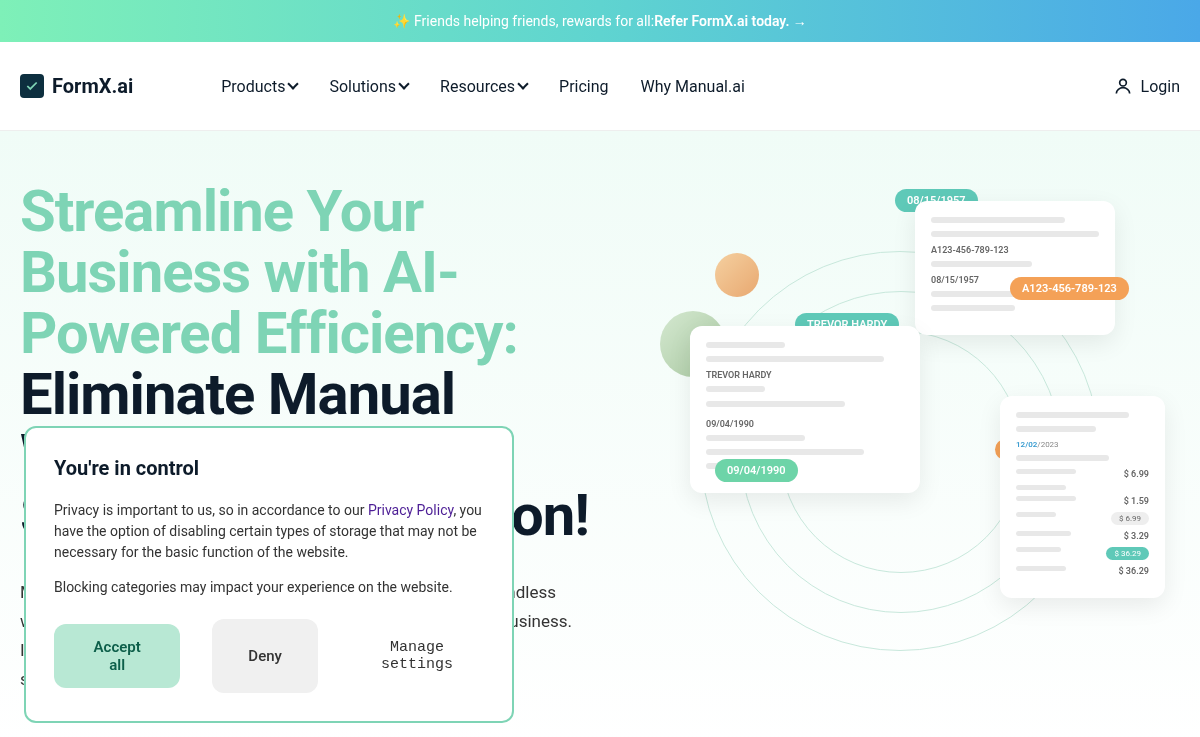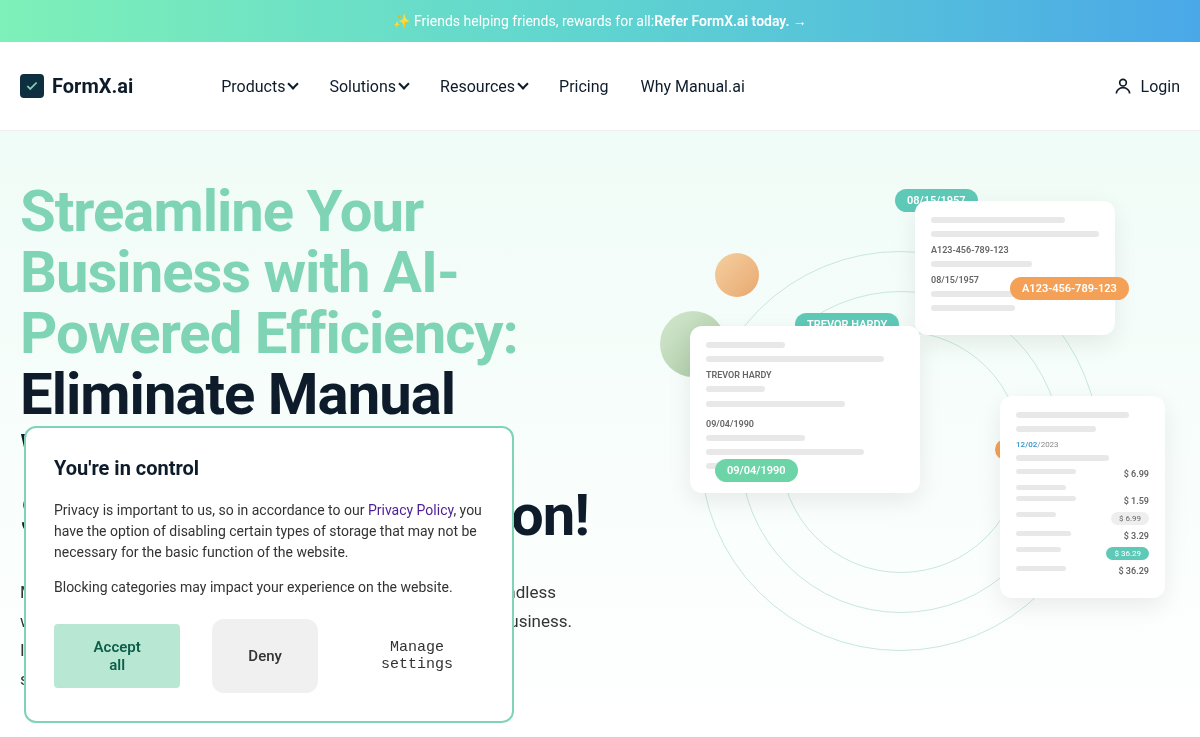--- a/index.html
+++ b/index.html
@@ -56,21 +56,21 @@
 .price-row .price { font-size: 9px; color: #666; font-weight: 600; }
 .price-pill { display: inline-block; background: #eee; padding: 2px 8px; border-radius: 8px; font-size: 8px; color: #666; }
 .price-pill.active { background: #5fc9b8; color: #fff; }
 
 .cookie-modal { position: absolute; left: 24px; bottom: 14px; width: 490px; background: #fff; border: 2px solid #7ed4b5; border-radius: 12px; padding: 28px; }
 .cookie-title { font-size: 20px; font-weight: 700; color: #0d1b2a; margin-bottom: 20px; }
 .cookie-text { font-size: 14px; line-height: 1.5; color: #333; margin-bottom: 16px; }
 .cookie-text a { color: #4c1d95; text-decoration: none; }
 .cookie-text2 { font-size: 14px; color: #333; margin-bottom: 24px; }
 .cookie-buttons { display: flex; gap: 32px; align-items: center; }
-.btn-accept { background: #b8e8d4; color: #0d5f4a; padding: 14px 30px; border-radius: 4px; font-weight: 600; font-size: 15px; border: none; cursor: pointer; }
+.btn-accept { background: #b8e8d4; color: #0d5f4a; padding: 14px 30px; border-radius: 12px; font-weight: 600; font-size: 15px; border: none; cursor: pointer; }
 .btn-deny { background: #f0f0f0; color: #333; padding: 28px 36px; border-radius: 12px; font-weight: 500; font-size: 15px; border: none; cursor: pointer; }
 .btn-manage { background: none; border: none; color: #333; font-size: 15px; cursor: pointer; font-family: Liberation Mono, monospace; }
 
 .chevron { display: inline-block; width: 8px; height: 8px; border-right: 2px solid #0d1b2a; border-bottom: 2px solid #0d1b2a; transform: rotate(45deg); margin-top: -4px; }
 </style>
 </head>
 <body>
 
 <div class="announcement-bar">
   <span>✨ Friends helping friends, rewards for all: </span>

